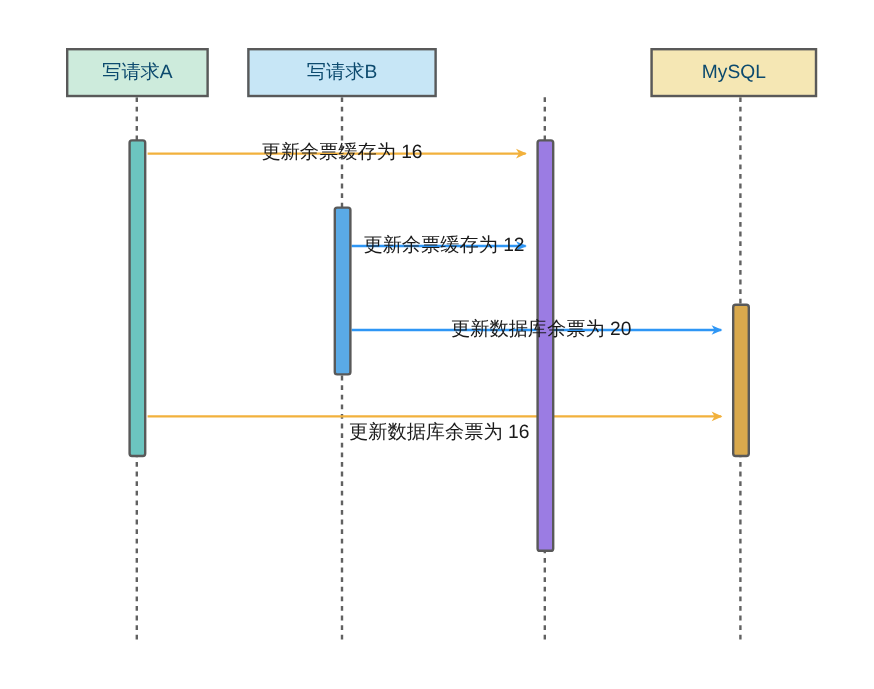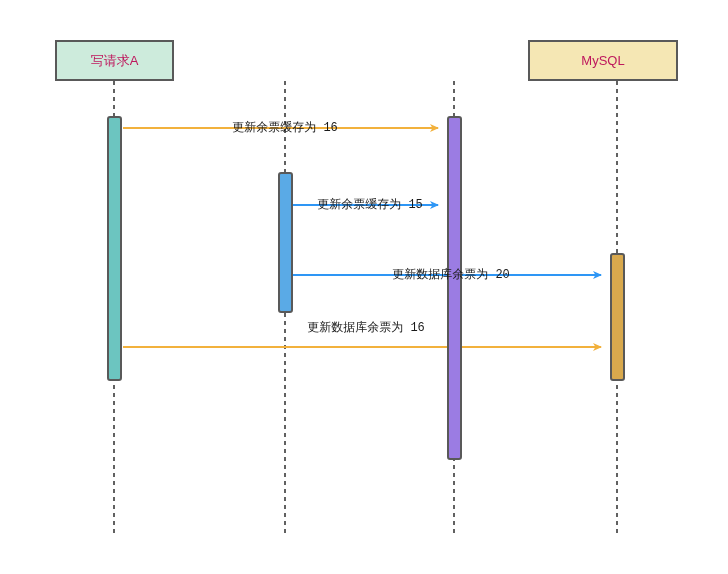--- a/index.html
+++ b/index.html
@@ -26,42 +26,41 @@
   .act-redis { left:447px; top:116px; height:344px; background:#9b7ce3; }
   .act-mysql { left:610px; top:253px; height:128px; background:#d9a94d; }
 
   
   .head-box {
     position:absolute;
     top:40px; height:41px;
     box-sizing:border-box;
     border:2px solid #595959;
     display:flex; align-items:center; justify-content:center;
-    font-size:13px; color:#be185d;
+    font-size:16px; color:#0c4a6e;
     z-index:3;
   }
   .head-a     { left:55px;  width:119px; background:#cdebdc; }
   .head-b     { left:206px; width:158px; background:#c7e6f6; }
   .head-redis { left:395px; width:119px; background:#d6c8f2; }
-  .head-mysql { left:528px; width:150px; background:#f5e7b4; }
+  .head-mysql { left:542px; width:139px; background:#f5e7b4; }
 
   
   .msg-label {
     position:absolute;
     transform:translate(-50%,-50%);
     white-space:nowrap;
-    font-size:12px; color:#1a1a1a;
+    font-size:16px; color:#1a1a1a;
     z-index:4;
     line-height:1;
-    font-family:Liberation Mono, monospace;
   }
   .msg-1 { left:285px; top:128px; }
   .msg-2 { left:370px; top:205px; }
   .msg-3 { left:451px; top:275px; }
-  .msg-4 { left:366px; top:328px; }
+  .msg-4 { left:366px; top:361px; }
 </style>
 </head>
 <body>
 
 <div class="canvas">
 
   <svg class="layer-svg" width="728" height="574" viewBox="0 0 728 574">
     <defs>
       <marker id="arrowYellow" markerWidth="12" markerHeight="12" refX="9" refY="5" orient="auto" markerUnits="userSpaceOnUse">
         <path d="M1,1 L10,5 L1,9 L3.5,5 Z" fill="#f2b13c"></path>
@@ -83,22 +82,25 @@
   </svg>
 
   <div class="act-bar act-a"></div>
   <div class="act-bar act-b"></div>
   <div class="act-bar act-redis"></div>
   <div class="act-bar act-mysql"></div>
 
   <div class="head-box head-a">
     <span>写请求A</span>
   </div>
+  <div class="head-box head-b">
+    <span>写请求B</span>
+  </div>
   <div class="head-box head-mysql">
     <span>MySQL</span>
   </div>
 
   <div class="msg-label msg-1">更新余票缓存为 16</div>
-  <div class="msg-label msg-2">更新余票缓存为 15</div>
+  <div class="msg-label msg-2">更新余票缓存为 12</div>
   <div class="msg-label msg-3">更新数据库余票为 20</div>
   <div class="msg-label msg-4">更新数据库余票为 16</div>
 
 </div>
 
 </body></html>

